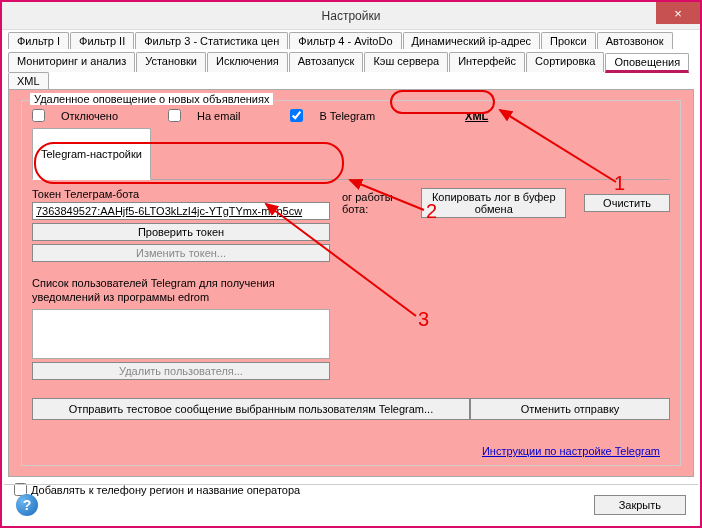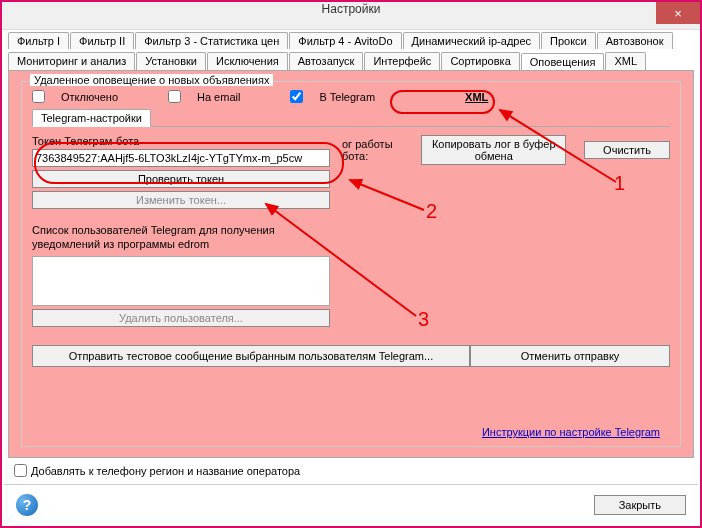--- a/index.html
+++ b/index.html
@@ -10,21 +10,21 @@
   width: 702px;
   height: 528px;
   border: 2px solid #da0b68;
   position: relative;
   overflow: hidden;
 }
 .titlebar {
   height: 28px;
   background: #f0f0f0;
   display: flex;
-  align-items: flex-start;
+  align-items: center;
   justify-content: center;
   position: relative;
   border-bottom: 1px solid #ddd;
 }
 .titlebar-title { font-size: 12px; color: #333; }
 .close-btn {
   position: absolute;
   right: 0; top: 0;
   width: 44px; height: 22px;
   background: #c75050;
@@ -45,21 +45,21 @@
   border: 1px solid #aaa;
   border-bottom: none;
   padding: 2px 8px;
   margin-right: 1px;
   background: #f8f8f8;
   font-size: 11px;
   border-radius: 2px 2px 0 0;
   cursor: pointer;
   white-space: nowrap;
 }
-.tab.active { background: #fff; font-weight: 400; position: relative; top: 1px; border-bottom: 1px solid #be185d; }
+.tab.active { background: #fff; font-weight: 400; position: relative; top: 1px; border-bottom: 3px solid #be185d; }
 .tabline2 { margin-top: 1px; }
 .content {
   border: 1px solid #aaa;
   margin: 0 6px 6px 6px;
   padding: 10px 12px;
   position: relative;
   background: #fca5a5;
   height: 388px;
 }
 .groupbox {
@@ -80,39 +80,40 @@
   align-items: center;
   gap: 50px;
   margin-bottom: 6px;
 }
 .chk { display: flex; align-items: center; gap: 16px; }
 .chk input { width: 13px; height: 13px; }
 .link-xml { font-weight: bold; text-decoration: underline; color: #000; cursor: pointer; }
 .subtab {
   border: 1px solid #aaa;
   border-bottom: 1px solid #fff;
-  padding: 2px 8px;
+  padding: 19px 8px;
   display: inline-block;
   border-radius: 2px 2px 0 0;
   background: #fff;
   font-size: 11px;
   text-align: right;
 }
 .subtab-line { border-bottom: 1px solid #aaa; margin-top: -1px; }
 .panel { padding-top: 8px; display: flex; gap: 10px; }
 .leftcol { width: 300px; }
 .rightcol { flex: 1; }
 .lbl { font-size: 11px; margin-bottom: 2px; display: block; }
 .txt {
   width: 298px;
   border: 1px solid #888;
   padding: 1px 3px;
   font-size: 11px;
   height: 18px;
   font-family: Tahoma, Arial, sans-serif;
+  text-decoration: underline;
 }
 .btn {
   border: 1px solid #888;
   background: #f0f0f0;
   padding: 2px 8px;
   font-size: 11px;
   cursor: pointer;
   text-align: center;
 }
 .btn.wide { width: 298px; display: block; margin-top: 3px; }
@@ -201,20 +202,21 @@
     <span class="tab">Фильтр 4 - AvitoDo</span>
     <span class="tab">Динамический ip-адрес</span>
     <span class="tab">Прокси</span>
     <span class="tab">Автозвонок</span>
   </div>
 <div class="tabrow tabline2" id="tabs2">
     <span class="tab">Мониторинг и анализ</span>
     <span class="tab">Установки</span>
     <span class="tab">Исключения</span>
     <span class="tab">Автозапуск</span>
+    <span class="tab">Кэш сервера</span>
     <span class="tab">Интерфейс</span>
     <span class="tab">Сортировка</span>
     <span class="tab active">Оповещения</span>
     <span class="tab">XML</span>
   </div>
 
 <div class="content">
   <div class="groupbox">
     <span class="group-title">Удаленное оповещение о новых объявлениях</span>
 

